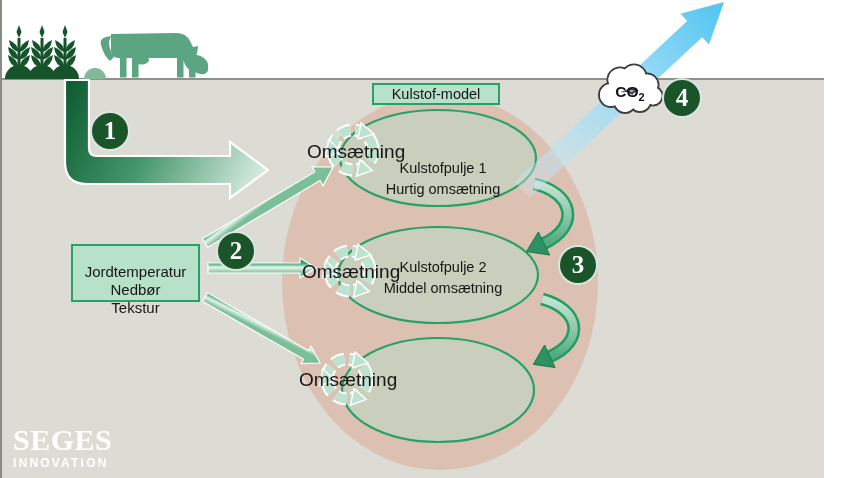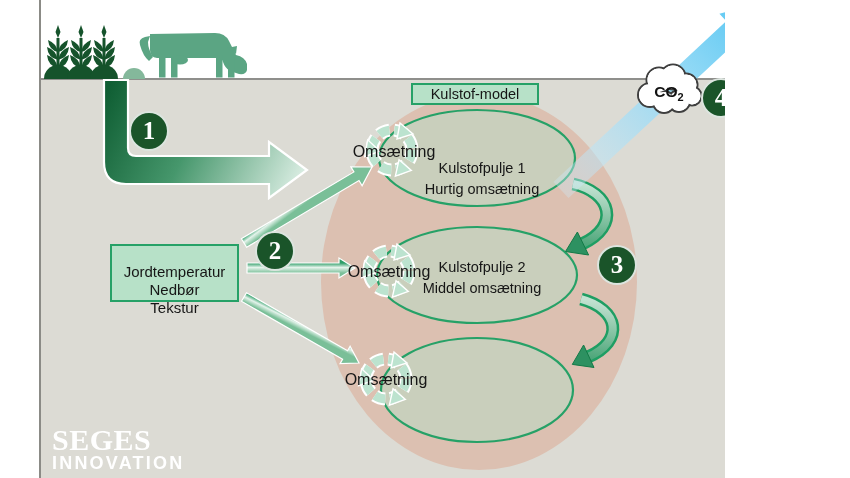--- a/index.html
+++ b/index.html
@@ -1,37 +1,37 @@
 <!DOCTYPE html>
 <html><head>
 <meta charset="utf-8">
 <style>
   html,body{margin:0;padding:0;background:#ffffff;font-family:"Liberation Sans",sans-serif;}
-  .stage{position:relative;width:686px;height:478px;overflow:hidden;background:#ffffff;margin-left:39px;}
+  .stage{position:relative;width:824px;height:478px;overflow:hidden;background:#ffffff;}
   .abs{position:absolute;}
   svg{display:block;}
   .greenbox{
     background:#b7e1c8;border:2px solid #26a167;color:#161616;
     text-align:center;box-sizing:border-box;
   }
   .title-box{left:372px;top:83px;width:128px;height:22px;font-size:14.5px;line-height:18px;}
   .inputs-box{left:71px;top:244px;width:129px;height:58px;font-size:15px;line-height:18px;padding-top:17px;}
   .pool-label{width:190px;text-align:center;color:#161616;font-size:14.5px;line-height:20.5px;}
-  .cycle-label{width:96px;text-align:center;color:#161616;font-size:16px;line-height:16px;}
+  .cycle-label{width:96px;text-align:center;color:#161616;font-size:19px;line-height:16px;}
   .step-circle{
     width:36px;height:36px;border-radius:50%;background:#1a5429;
     border:2px solid rgba(255,255,255,0.85);
     display:flex;align-items:center;justify-content:center;
     color:#ffffff;font-family:"Liberation Serif",serif;font-weight:bold;font-size:25px;
   }
   .co2-label{left:599px;top:83px;width:62px;text-align:center;color:#111;font-size:15.5px;font-weight:700;}
   .co2-label sub{font-size:11px;}
   .logo{left:13px;top:424px;color:#ffffff;}
   .logo .l1{font-size:30px;font-weight:bold;line-height:32px;letter-spacing:0.5px;font-family:Liberation Serif, serif;}
-  .logo .l2{font-size:18px;font-weight:bold;line-height:15px;letter-spacing:2.2px;margin-top:0px;}
+  .logo .l2{font-size:12px;font-weight:bold;line-height:15px;letter-spacing:2.2px;margin-top:0px;}
 </style>
 </head>
 <body>
 
 <div class="stage">
 
   <svg class="abs" style="left:0;top:0" width="850" height="478" viewBox="0 0 850 478">
     <defs>
       <linearGradient id="gArrow1" gradientUnits="userSpaceOnUse" x1="70" y1="85" x2="265" y2="180">
         <stop offset="0" stop-color="#0f5e33"></stop>

